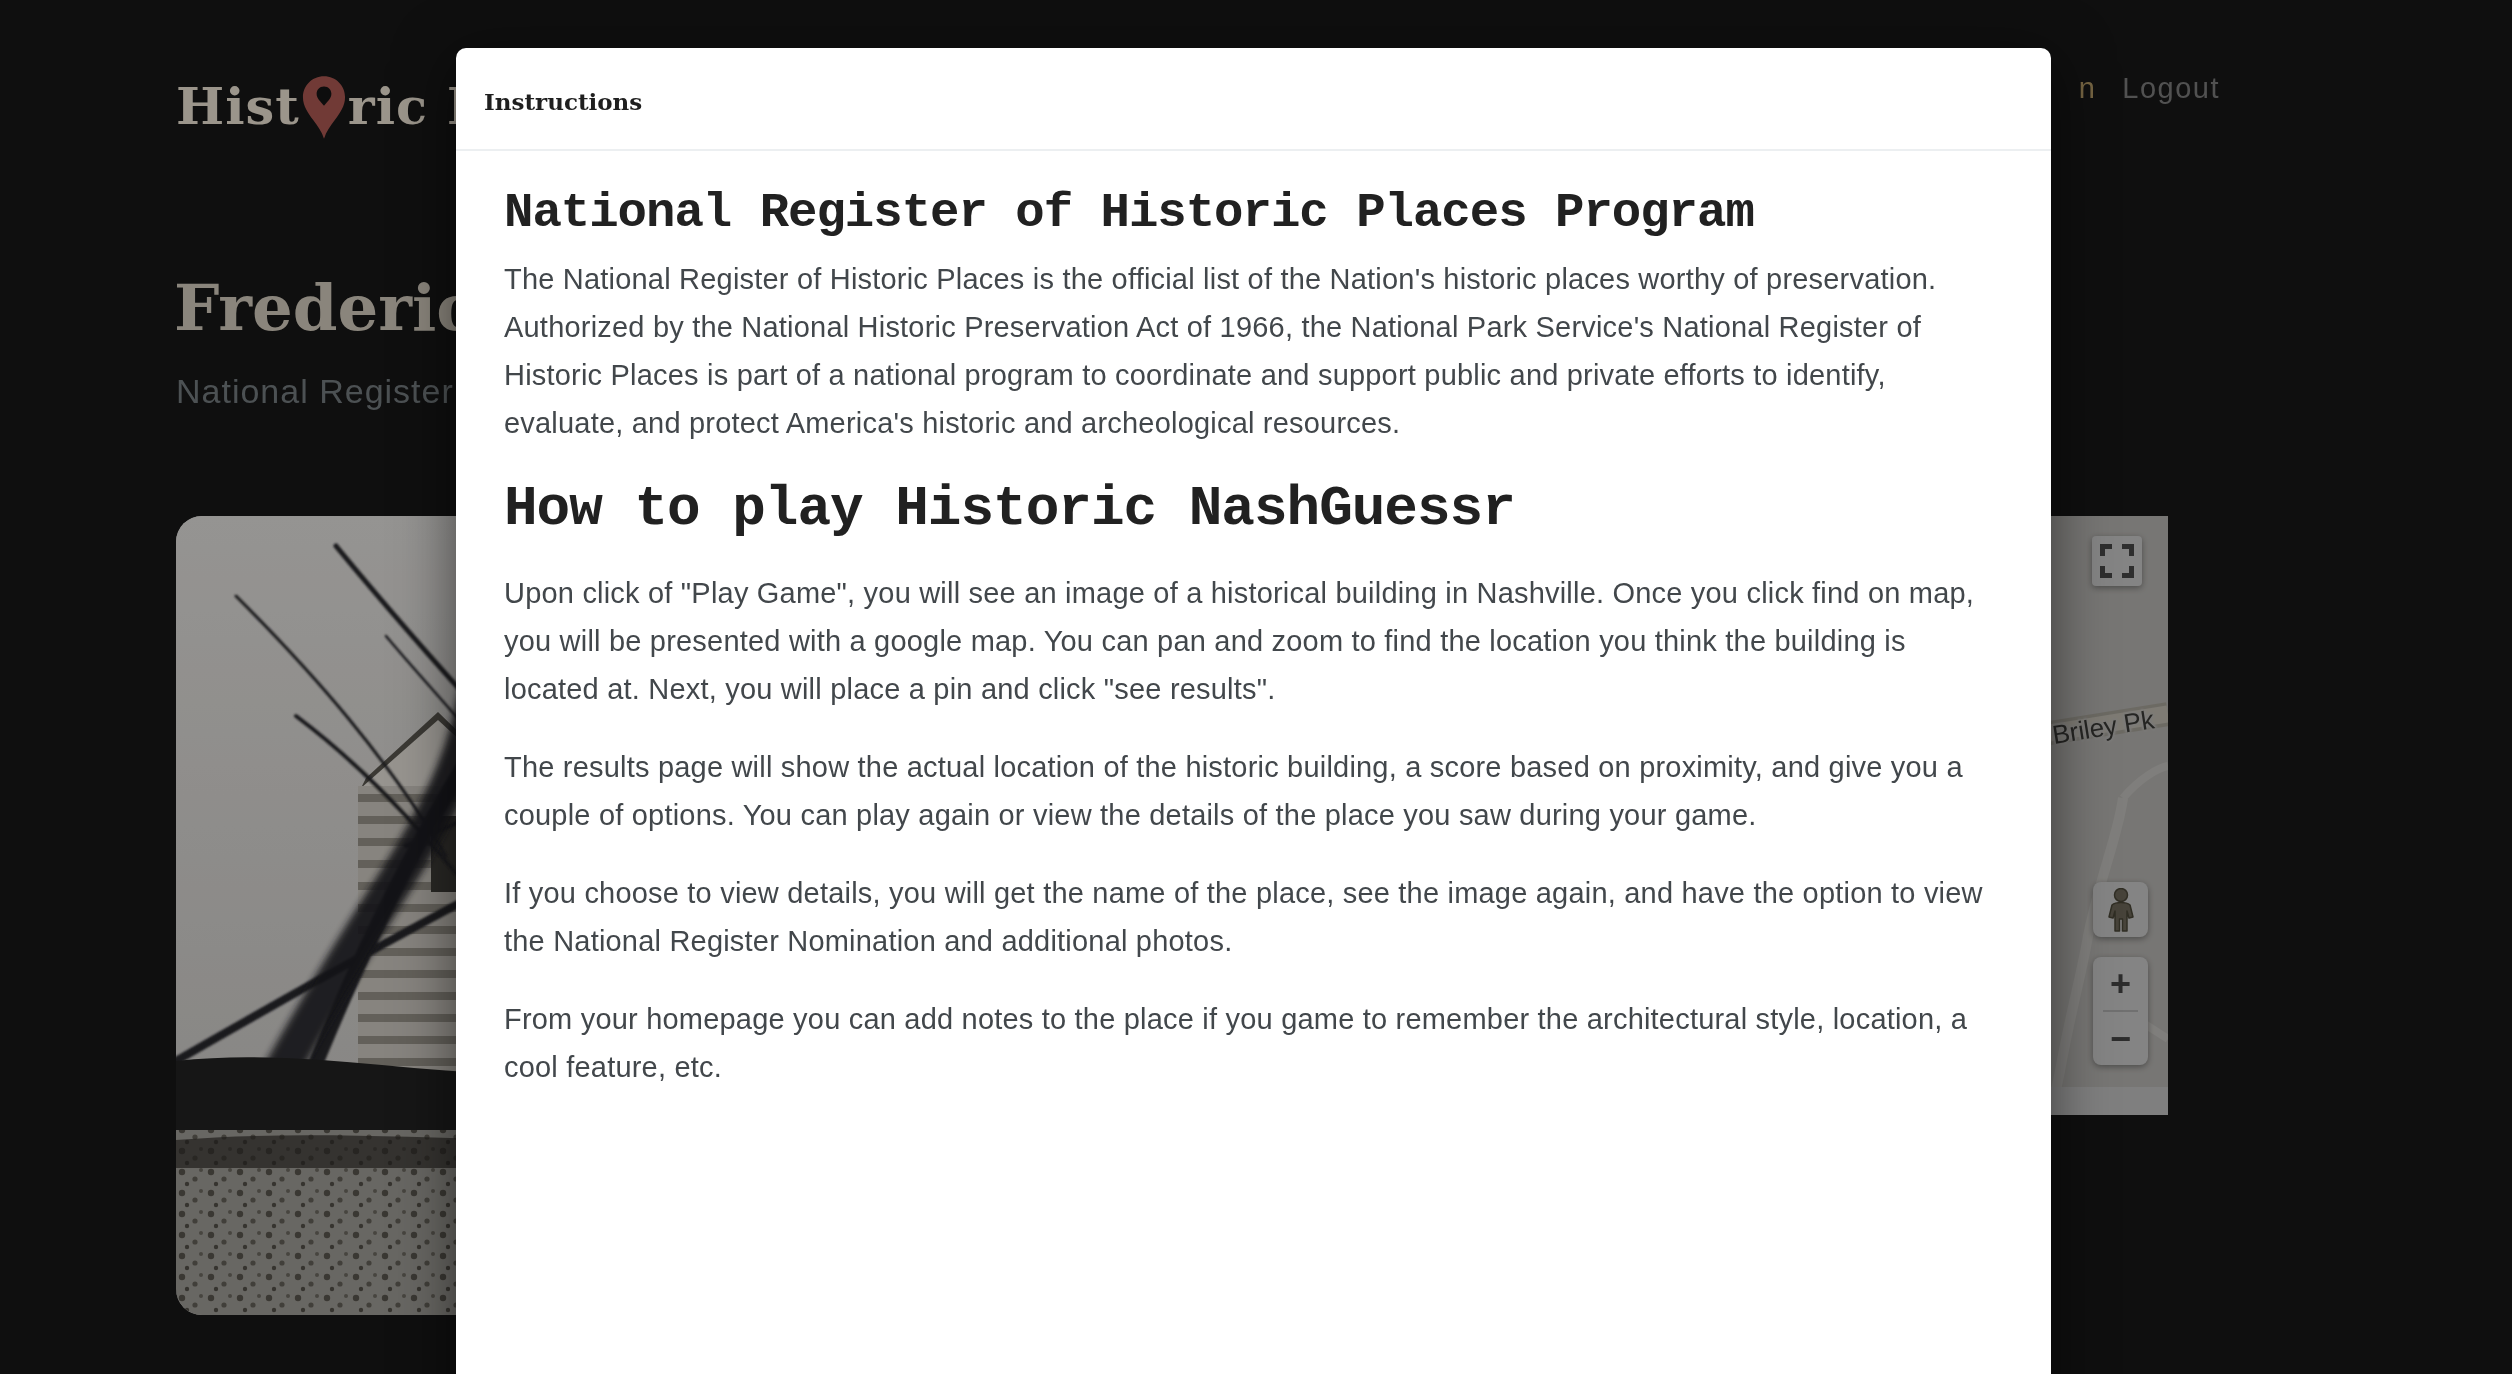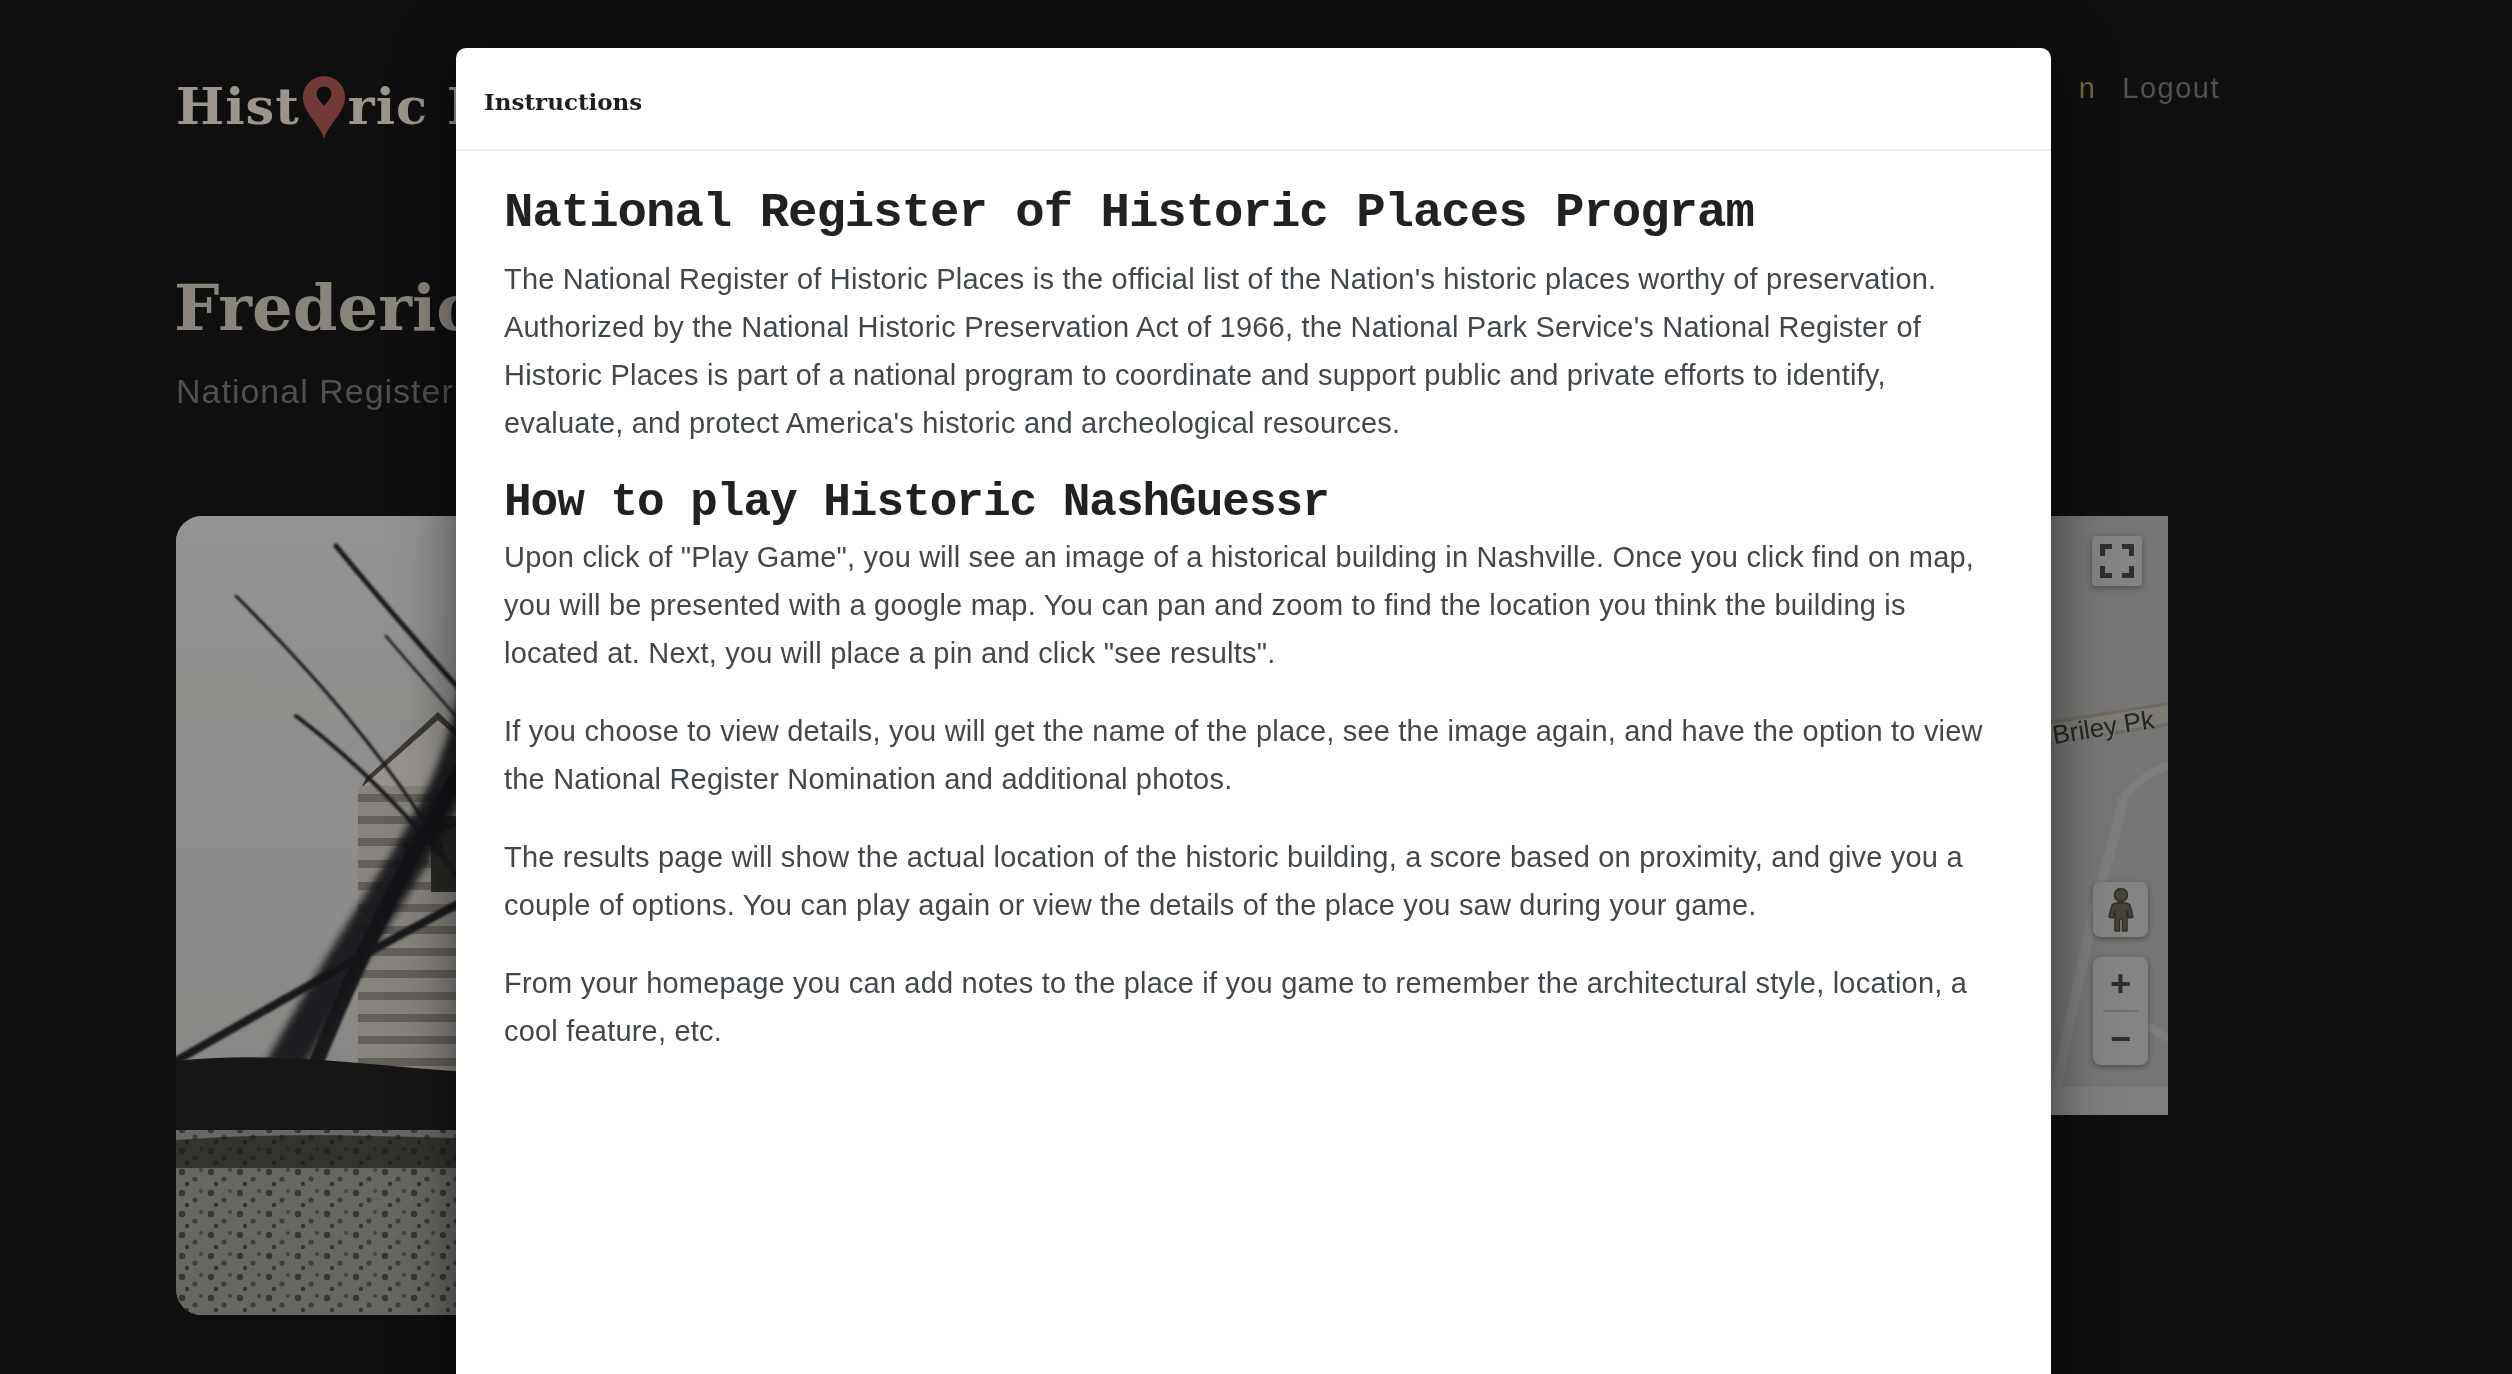--- a/index.html
+++ b/index.html
@@ -56,21 +56,21 @@
 
   
   .backdrop { position:absolute; inset:0; background:rgba(0,0,0,0.30); }
   .modal { position:absolute; left:456px; top:48px; width:1595px; height:1400px;
            background:#ffffff; border-radius:10px; box-shadow:0 12px 60px rgba(0,0,0,0.55); }
   .modal-header { padding:40px 28px 34px 28px; border-bottom:2px solid #eceff1; }
   .modal-title { font-family:"DejaVu Serif", serif; font-weight:600; font-size:23px; color:#1f1f1f; }
   .modal-body { padding:30px 48px 40px 48px; }
   .modal-body h3 { font-family:Liberation Mono, monospace; font-weight:700; font-size:49px;
                    color:#212121; letter-spacing:-1px; margin:4px 0 14px 0; }
-  .modal-body h3.h-play { font-size:46px; margin-top:18px; margin-bottom:4px; }
+  .modal-body h3.h-play { font-size:56px; margin-top:18px; margin-bottom:28px; }
   .modal-body p { font-size:29px; line-height:48px; color:#42474b; letter-spacing:0.2px;
                   margin:0 0 30px 0; }
 </style>
 </head>
 <body>
 
 <div class="stage">
 
   <div class="bg-page">
 
@@ -198,19 +198,19 @@
   <div class="modal">
     <div class="modal-header">
       <div class="modal-title">Instructions</div>
     </div>
     <div class="modal-body">
       <h3>National Register of Historic Places Program</h3>
       <p>The National Register of Historic Places is the official list of the Nation's historic places worthy of preservation. Authorized by the National Historic Preservation Act of 1966, the National Park Service's National Register of Historic Places is part of a national program to coordinate and support public and private efforts to identify, evaluate, and protect America's historic and archeological resources.</p>
 
       <h3 class="h-play">How to play Historic NashGuessr</h3>
       <p>Upon click of "Play Game", you will see an image of a historical building in Nashville. Once you click find on map, you will be presented with a google map. You can pan and zoom to find the location you think the building is located at. Next, you will place a pin and click "see results".</p>
+      <p>The results page will show the actual location of the historic building, a score based on proximity, and give you a couple of options. You can play again or view the details of the place you saw during your game.</p>
       <p>If you choose to view details, you will get the name of the place, see the image again, and have the option to view the National Register Nomination and additional photos.</p>
-      <p>The results page will show the actual location of the historic building, a score based on proximity, and give you a couple of options. You can play again or view the details of the place you saw during your game.</p>
       <p>From your homepage you can add notes to the place if you game to remember the architectural style, location, a cool feature, etc.</p>
     </div>
   </div>
 
 </div>
 
 </body></html>

